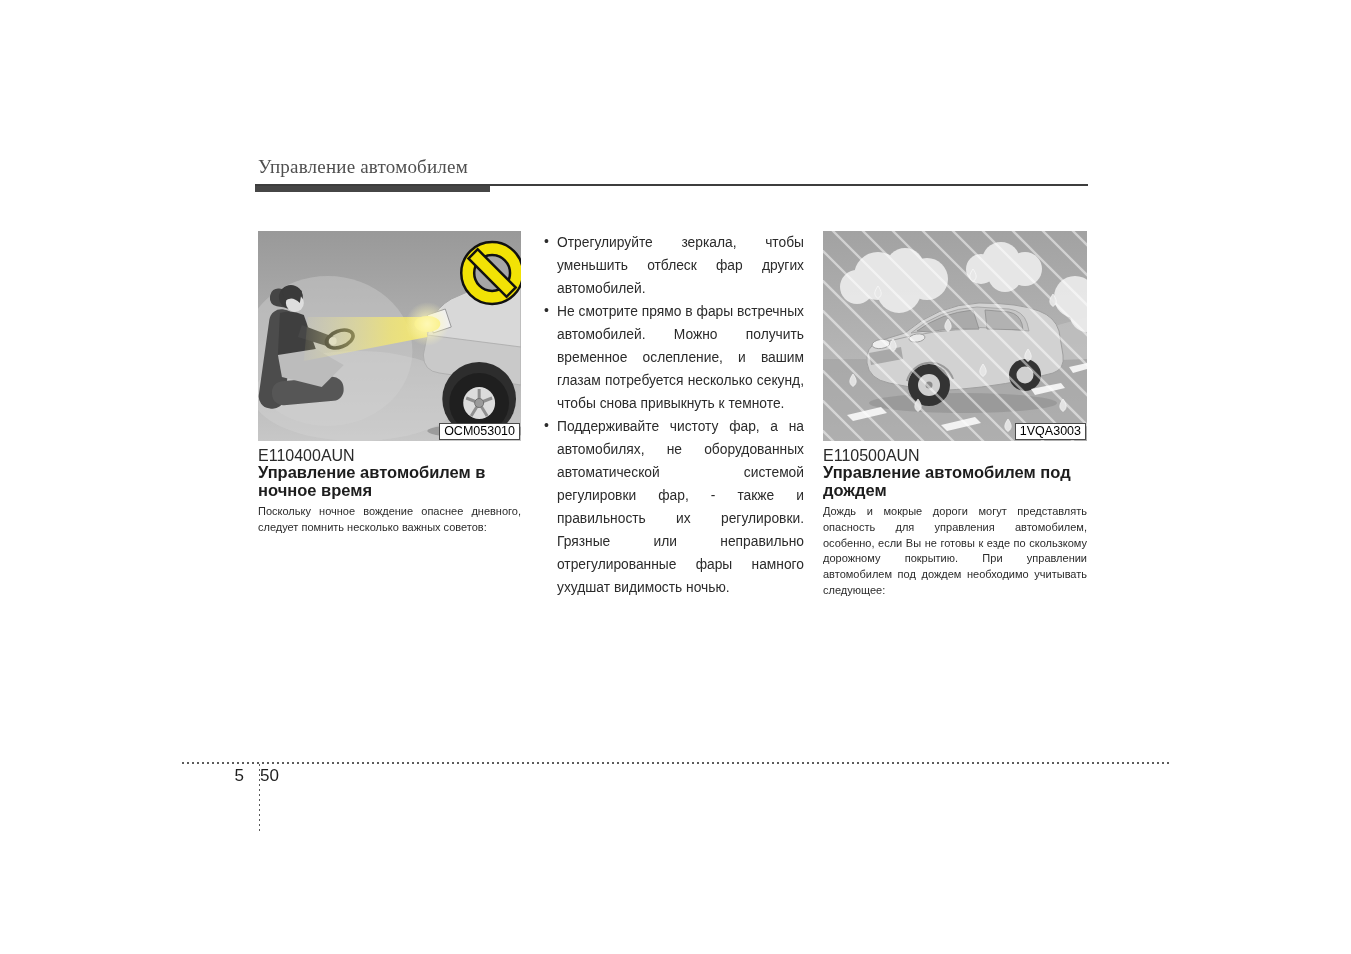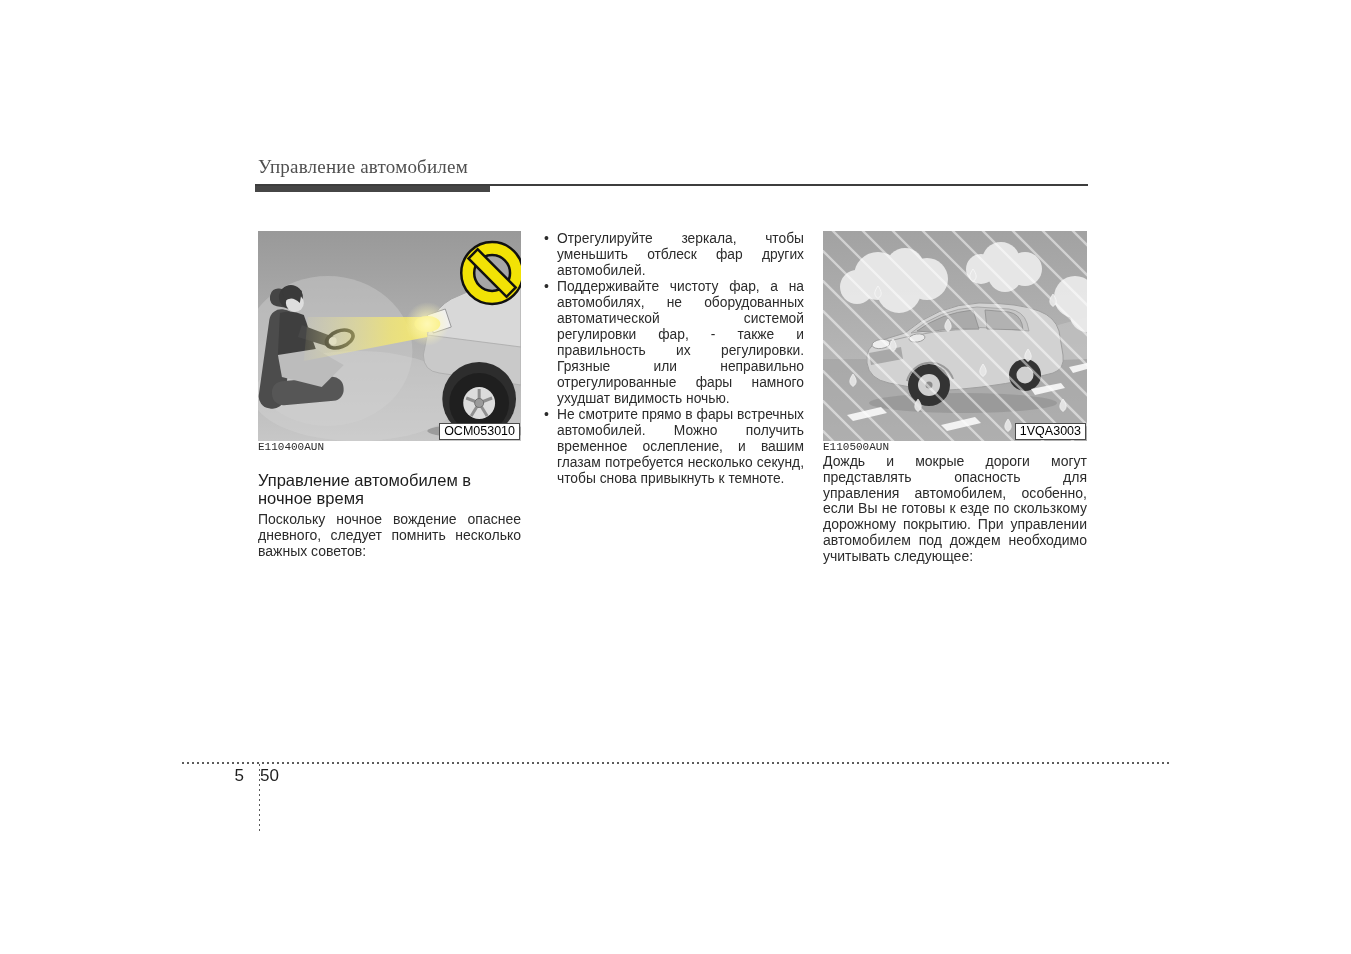--- a/index.html
+++ b/index.html
@@ -39,33 +39,33 @@
   figure.illustration{
     margin:0;position:relative;width:100%;height:210px;
     background:#c2410c;
   }
   figure.illustration svg{display:block;width:100%;height:100%;}
   .photo-code{
     position:absolute;right:1px;bottom:1px;background:#ffffff;
     border:1px solid #4a4a4a;padding:0 4px;font-size:12.5px;line-height:15px;
     color:#000;
   }
-  .ref-code{font-size:11px;line-height:13px;margin-top:0;color:#2a2a2a;font-family:Liberation Mono, monospace;}
+  .ref-code{font-size:16px;line-height:13px;margin-top:8px;color:#2a2a2a;}
   h2.section-heading{
-    margin:18px 0 5px 0;font-size:16.5px;line-height:17.5px;
-    font-weight:normal;color:#1d1d1d;
+    margin:2px 0 5px 0;font-size:16.5px;line-height:17.5px;
+    font-weight:bold;color:#1d1d1d;
   }
   p.body-text{
-    margin:0 0 2px 0;font-size:14px;line-height:15.8px;
+    margin:0 0 2px 0;font-size:11px;line-height:15.8px;
     text-align:justify;text-align-last:left;
   }
   ul.bullet-list{margin:0;padding:0;list-style:none;}
   ul.bullet-list li{
     position:relative;padding-left:17px;margin:0;
-    font-size:13.8px;line-height:16px;
+    font-size:13.8px;line-height:23px;
     text-align:justify;text-align-last:left;
   }
   ul.bullet-list li::before{
     content:"\2022";position:absolute;left:4px;top:-1px;font-size:14px;color:#2b2b2b;
   }
 
   
   .footer-dashed-line{
     position:absolute;left:182px;top:762px;width:987px;height:2px;
     background:repeating-linear-gradient(90deg,#5c5c5c 0 2px,transparent 2px 5px);
@@ -163,22 +163,22 @@
         <div class="photo-code">OCM053010</div>
       </figure>
       <div class="ref-code">E110400AUN</div>
       <h2 class="section-heading">Управление автомобилем в ночное время</h2>
       <p class="body-text">Поскольку ночное вождение опаснее дневного, следует помнить несколько важных советов:</p>
     </section>
 
     <section class="col">
       <ul class="bullet-list">
         <li>Отрегулируйте зеркала, чтобы уменьшить отблеск фар других автомобилей.</li>
+        <li>Не смотрите прямо в фары встречных автомобилей. Можно получить временное ослепление, и вашим глазам потребуется несколько секунд, чтобы снова привыкнуть к темноте.</li>
         <li>Поддерживайте чистоту фар, а на автомобилях, не оборудованных автоматической системой регулировки фар, - также и правильность их регулировки. Грязные или неправильно отрегулированные фары намного ухудшат видимость ночью.</li>
-        <li>Не смотрите прямо в фары встречных автомобилей. Можно получить временное ослепление, и вашим глазам потребуется несколько секунд, чтобы снова привыкнуть к темноте.</li>
       </ul>
     </section>
 
     <section class="col">
       <figure class="illustration">
         <svg viewBox="0 0 264 210" preserveAspectRatio="none">
           <defs>
             <linearGradient id="bg2" x1="0" y1="0" x2="0" y2="1">
               <stop offset="0" stop-color="#a2a2a2"></stop>
               <stop offset="1" stop-color="#c2c2c2"></stop>
@@ -263,20 +263,21 @@
             <path transform="translate(185,195)" d="M0,-7 C3.5,-2 5,2 0,5.5 C-5,2 -3.5,-2 0,-7"></path>
             <path transform="translate(55,62)" d="M0,-7 C3.5,-2 5,2 0,5.5 C-5,2 -3.5,-2 0,-7"></path>
             <path transform="translate(150,45)" d="M0,-7 C3.5,-2 5,2 0,5.5 C-5,2 -3.5,-2 0,-7"></path>
             <path transform="translate(230,70)" d="M0,-7 C3.5,-2 5,2 0,5.5 C-5,2 -3.5,-2 0,-7"></path>
             <path transform="translate(30,150)" d="M0,-7 C3.5,-2 5,2 0,5.5 C-5,2 -3.5,-2 0,-7"></path>
           </g>
         </svg>
         <div class="photo-code">1VQA3003</div>
       </figure>
       <div class="ref-code">E110500AUN</div>
+      <h2 class="section-heading">Управление автомобилем под дождем</h2>
       <p class="body-text">Дождь и мокрые дороги могут представлять опасность для управления автомобилем, особенно, если Вы не готовы к езде по скользкому дорожному покрытию. При управлении автомобилем под дождем необходимо учитывать следующее:</p>
     </section>
   </main>
 
   <div class="footer-dashed-line"></div>
   <div class="footer-vertical-dashed"></div>
   <div class="footer-numbers">
     <span class="footer-chapter">5</span>
     <span class="footer-page">50</span>
   </div>

